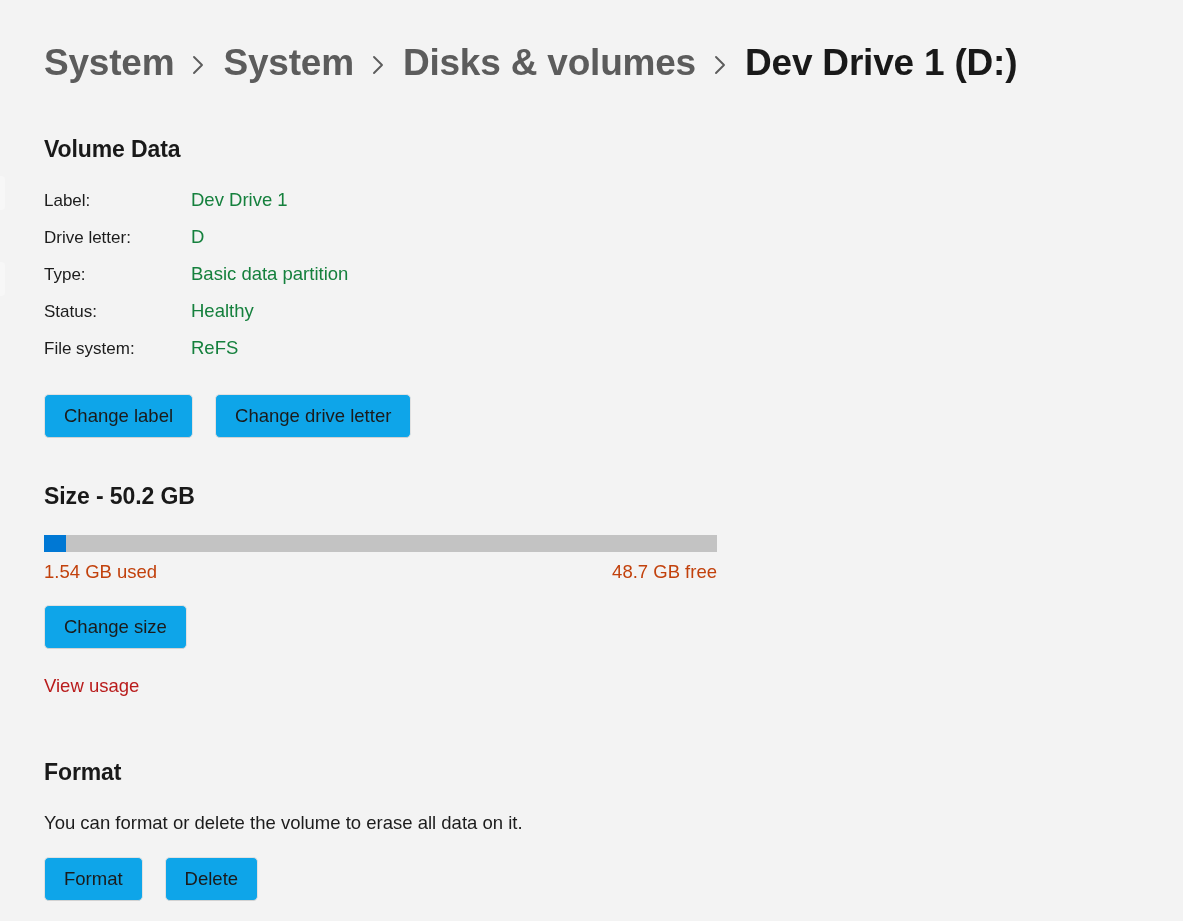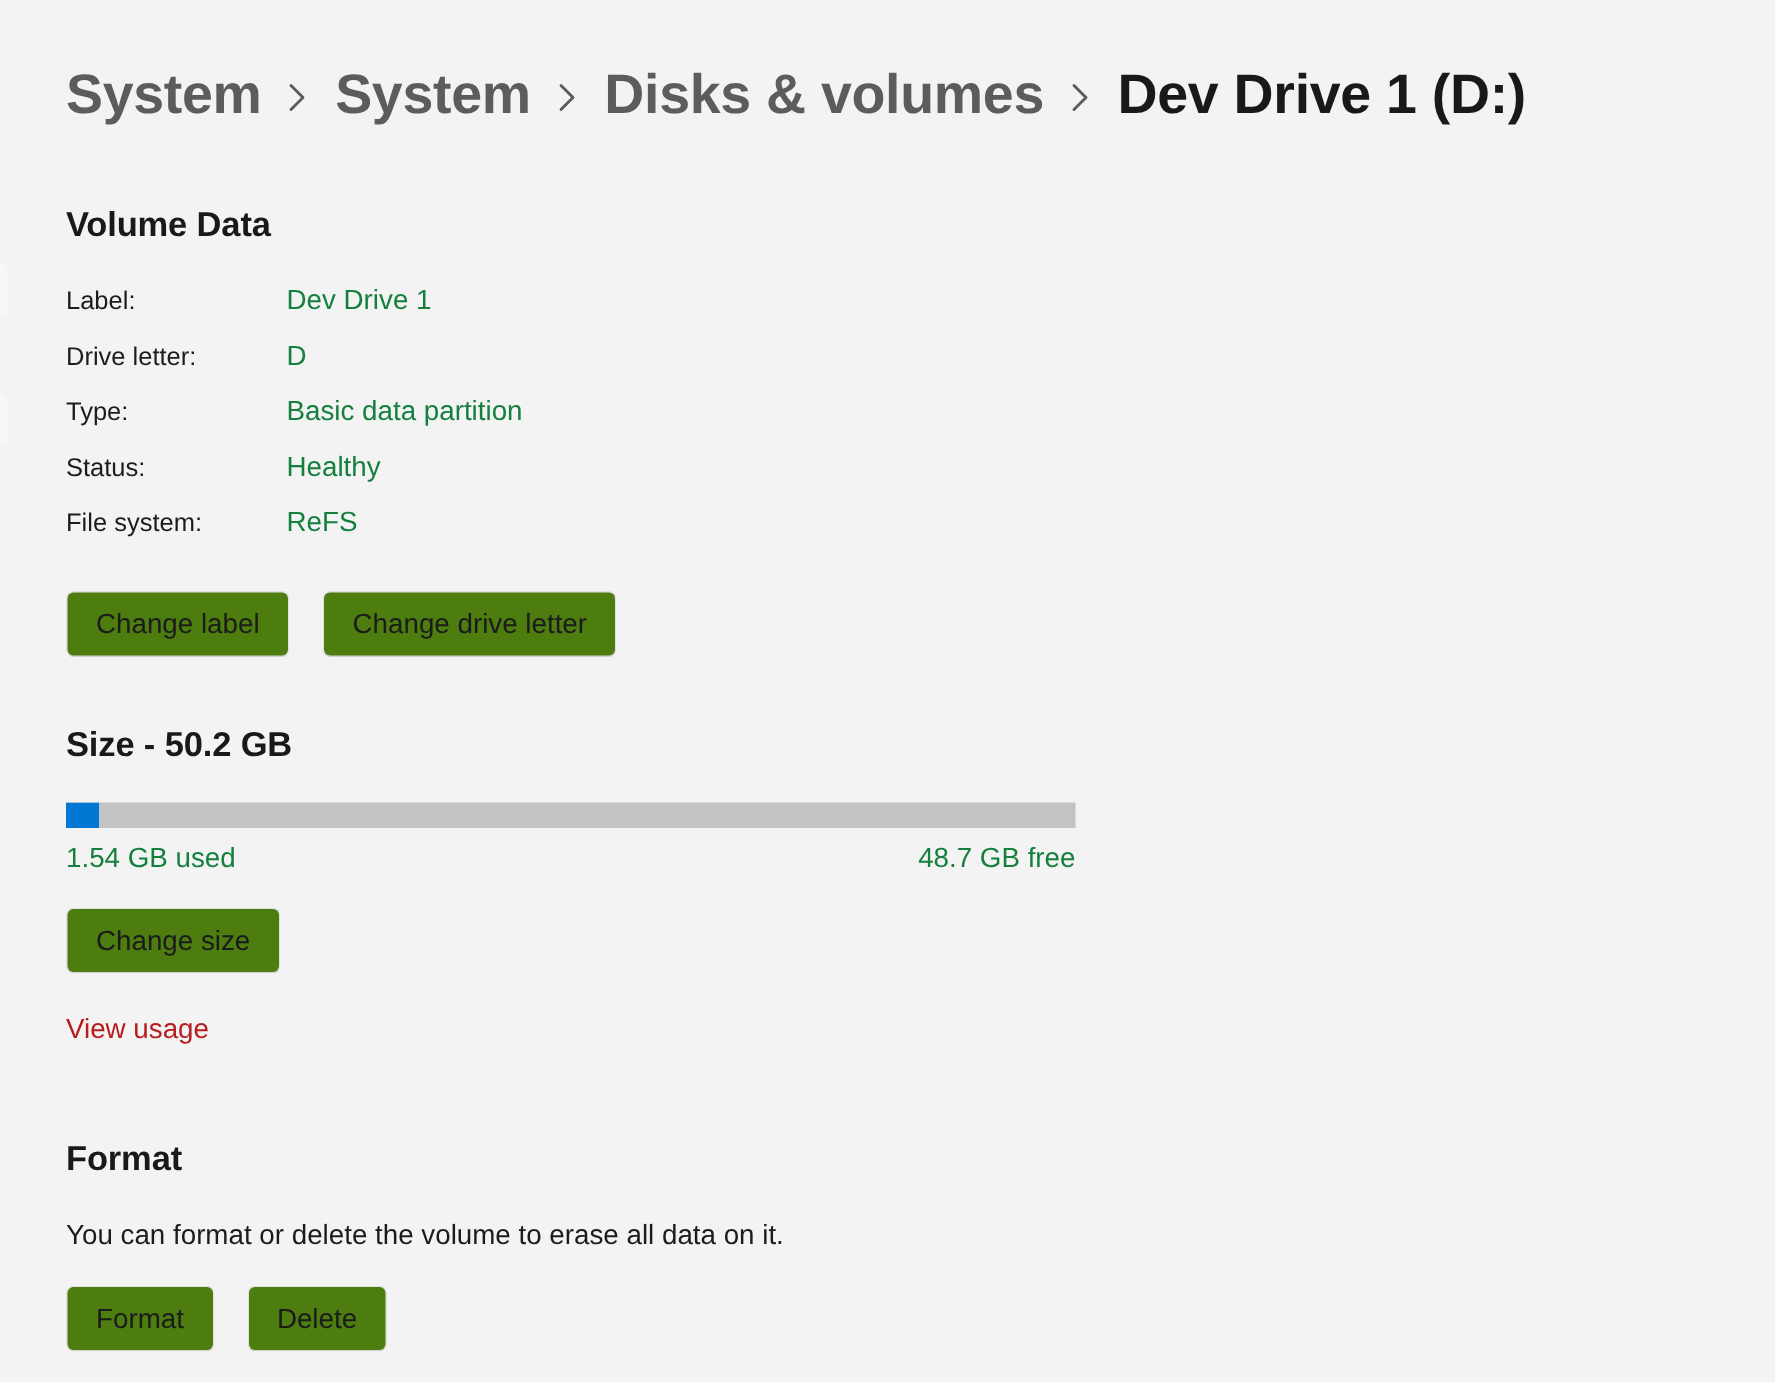--- a/index.html
+++ b/index.html
@@ -96,21 +96,21 @@
     color: #15803d;
   }
 
   
   .btn-row {
     display: flex;
     align-items: center;
     gap: 22px;
   }
   .btn {
-    background: #4d7c0f;
+    background: #0ea5e9;
     border: 1px solid #e1e1e1;
     border-bottom-color: #d2d2d2;
     border-radius: 5px;
     height: 44px;
     padding: 0 19px;
     font-family: "Liberation Sans", sans-serif;
     font-size: 18.5px;
     color: #1b1b1b;
     cursor: pointer;
     display: inline-flex;
@@ -136,21 +136,21 @@
     position: absolute;
     left: 0; top: 0; bottom: 0;
     background: #0078d4;
   }
   .meter-legend {
     width: 673px;
     display: flex;
     justify-content: space-between;
     margin-top: 9px;
     font-size: 18.5px;
-    color: #15803d;
+    color: #c2410c;
   }
   #change-size-row { margin-top: 22px; }
 
   .link {
     display: inline-block;
     margin-top: 26px;
     font-size: 18.5px;
     color: #b91c1c;
     text-decoration: none;
     cursor: pointer;

